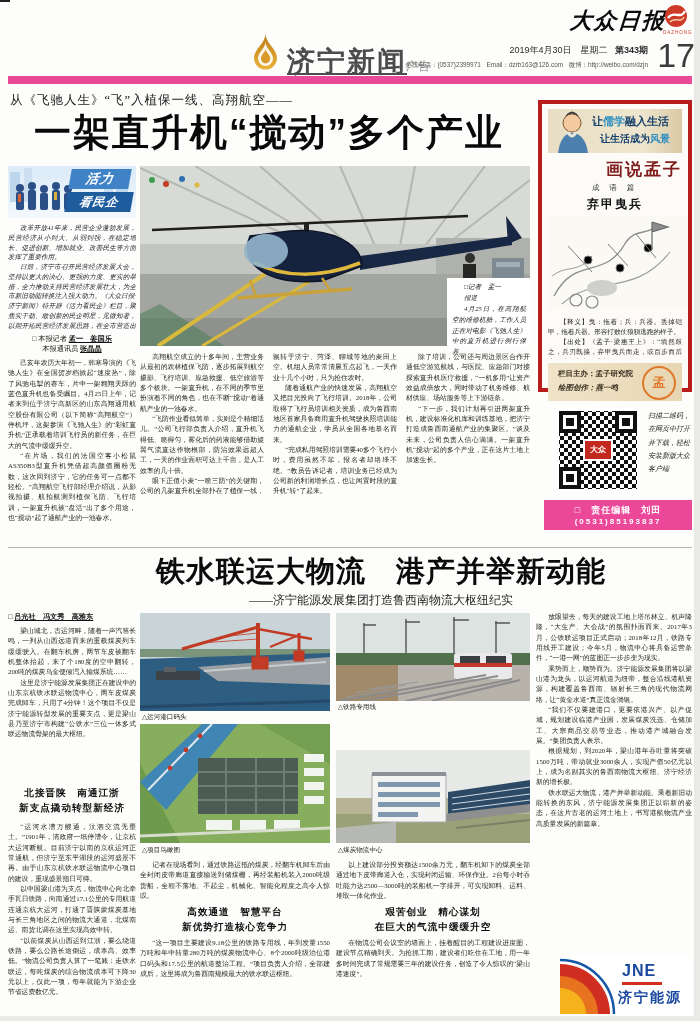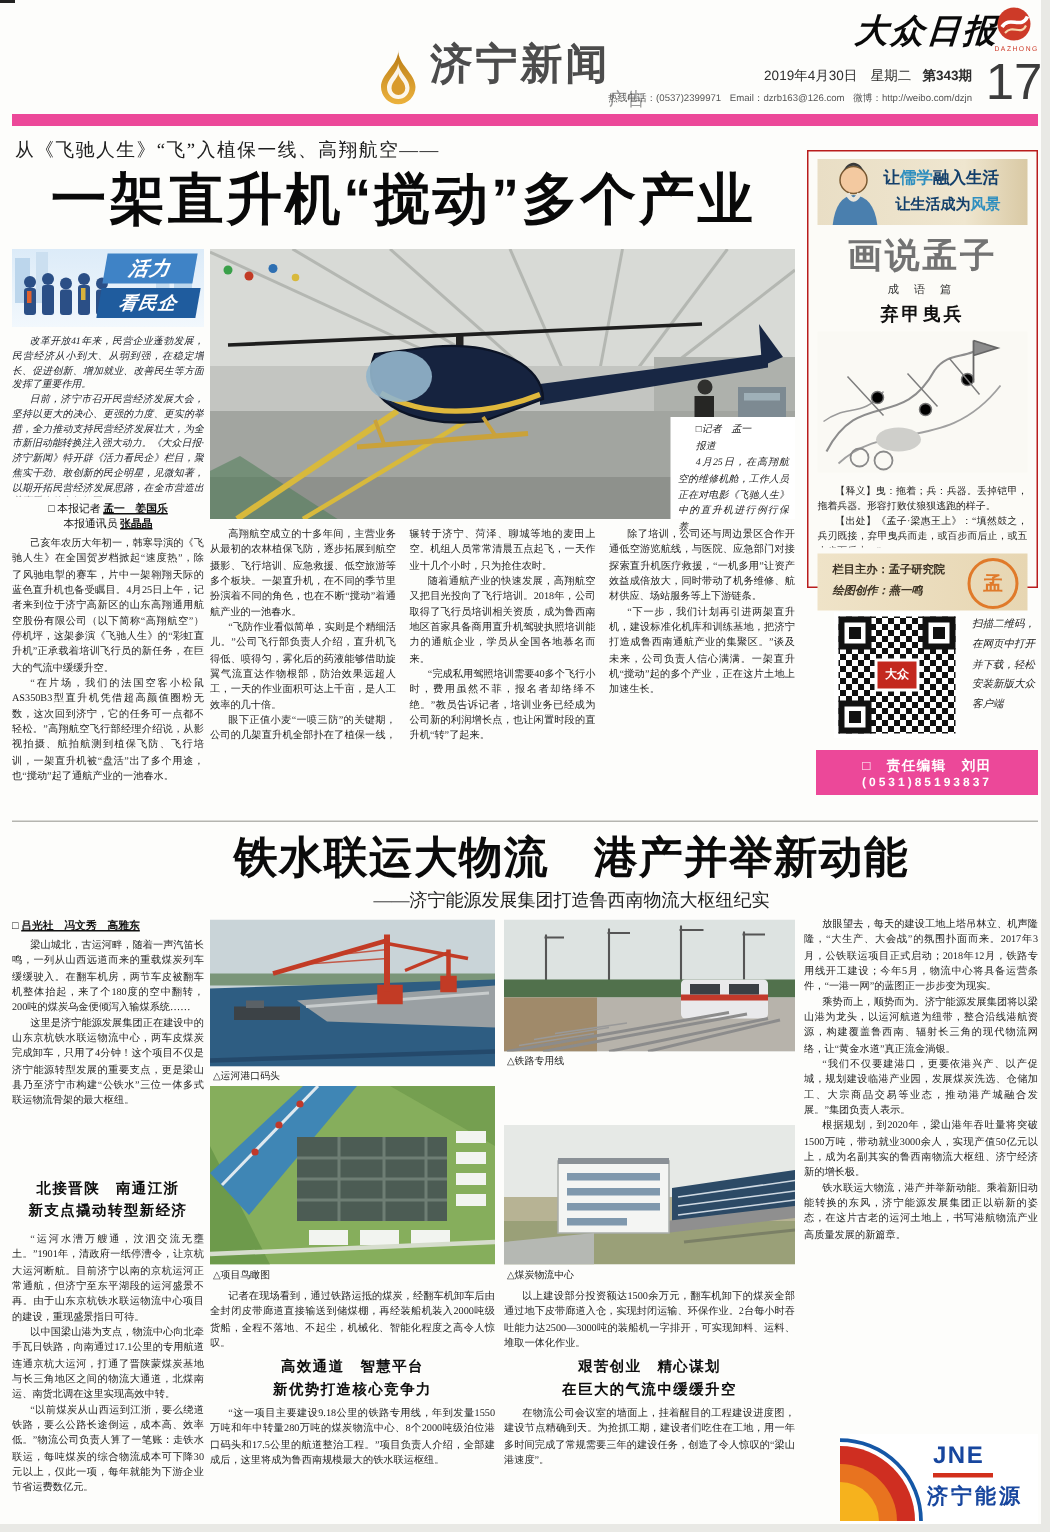--- a/index.html
+++ b/index.html
@@ -36,21 +36,21 @@
         <linearGradient id="gflame" x1="0" y1="0" x2="0" y2="1">
       <stop offset="0" stop-color="#b87a14"></stop>
           <stop offset="1" stop-color="#ecb23d"></stop>
         </linearGradient>
       </defs>
     <path d="M13.5,0 C14,10 2,16 2,25 a11.5,11.5 0 0 0 23,0 C25,16 13,10 13.5,0 Z" fill="url(#gflame)"></path>
     <path d="M13.5,8 C14,15 6,19 6,25.5 a7.5,7.5 0 0 0 15,0 C21,19 13,15 13.5,8 Z" fill="#fff" opacity="0.9"></path>
     <path d="M13.5,15 C14,19 9,21 9,25.8 a4.6,4.6 0 0 0 9.2,0 C18.2,21 13,19 13.5,15 Z" fill="#d99a2b"></path>
   </svg>
 
-  <div class="abs san" style="left:287px;top:24px;font-size:28px;font-weight:bold;color:#4c4c4c;letter-spacing:2px;">济宁新闻</div>
+  <div class="abs san" style="left:287px;top:43px;font-size:28px;font-weight:bold;color:#4c4c4c;letter-spacing:2px;text-decoration:underline;">济宁新闻</div>
   <div class="abs san" style="left:406px;top:58px;font-size:12px;color:#9a9a9a;">广告</div>
 
   <div class="abs ser" style="left:570px;top:6px;font-size:22px;font-weight:900;font-style:italic;letter-spacing:2px;color:#0a0a0a;transform:skewX(-4deg);">大众日报</div>
   <svg class="abs" style="left:663px;top:4px;" width="26" height="30" viewBox="0 0 26 30">
     <circle cx="13" cy="12" r="11" fill="#cd3a28"></circle>
     <path d="M5,14 C10,6 18,16 22,7" stroke="#fff" stroke-width="2.4" fill="none"></path>
     <path d="M7,18 C12,12 18,20 21,13" stroke="#f7d9ae" stroke-width="1.4" fill="none"></path>
   </svg>
   <div class="abs san" style="left:663px;top:30px;font-size:4.5px;color:#cd3a28;letter-spacing:1px;">DAZHONG</div>
 
@@ -165,36 +165,36 @@
   <div class="abs bt cols3" style="left:140px;top:352px;width:390px;height:194px;">
     <p>高翔航空成立的十多年间，主营业务从最初的农林植保飞防，逐步拓展到航空摄影、飞行培训、应急救援、低空旅游等多个板块。一架直升机，在不同的季节里扮演着不同的角色，也在不断“搅动”着通航产业的一池春水。</p>
     <p>“飞防作业看似简单，实则是个精细活儿。”公司飞行部负责人介绍，直升机飞得低、喷得匀，雾化后的药液能够借助旋翼气流直达作物根部，防治效果远超人工，一天的作业面积可达上千亩，是人工效率的几十倍。</p>
     <p>眼下正值小麦“一喷三防”的关键期，公司的几架直升机全部扑在了植保一线，辗转于济宁、菏泽、聊城等地的麦田上空。机组人员常常清晨五点起飞，一天作业十几个小时，只为抢住农时。</p>
     <p>随着通航产业的快速发展，高翔航空又把目光投向了飞行培训。2018年，公司取得了飞行员培训相关资质，成为鲁西南地区首家具备商用直升机驾驶执照培训能力的通航企业，学员从全国各地慕名而来。</p>
     <p>“完成私用驾照培训需要40多个飞行小时，费用虽然不菲，报名者却络绎不绝。”教员告诉记者，培训业务已经成为公司新的利润增长点，也让闲置时段的直升机“转”了起来。</p>
     <p>除了培训，公司还与周边景区合作开通低空游览航线，与医院、应急部门对接探索直升机医疗救援，“一机多用”让资产效益成倍放大，同时带动了机务维修、航材供应、场站服务等上下游链条。</p>
     <p>“下一步，我们计划再引进两架直升机，建设标准化机库和训练基地，把济宁打造成鲁西南通航产业的集聚区。”谈及未来，公司负责人信心满满。一架直升机“搅动”起的多个产业，正在这片土地上加速生长。</p>
   </div>
 
-  <div class="abs" style="left:538px;top:100px;width:154px;height:292px;border:1px solid #b91c1c;background:#fcfbf7;box-sizing:border-box;padding:5px 6px;">
+  <div class="abs" style="left:538px;top:100px;width:154px;height:292px;border:4px solid #b91c1c;background:#fcfbf7;box-sizing:border-box;padding:5px 6px;">
     <div style="position:relative;height:44px;background:linear-gradient(90deg,#e9dec5,#efe6cf 70%,#d9c9a4);overflow:hidden;">
       <svg width="42" height="44" viewBox="0 0 42 44" style="position:absolute;left:2px;top:1px;">
         <circle cx="22" cy="13" r="9" fill="#f3c9a0" stroke="#7a5a33" stroke-width="1"></circle>
         <path d="M15,7 Q22,0 29,7 L27,4 Q22,-1 17,4 Z" fill="#3a3a3a"></path>
         <path d="M8,44 Q10,24 22,23 Q36,24 38,44 Z" fill="#4a7fae"></path>
         <path d="M18,22 Q22,30 26,22" stroke="#e8e4da" stroke-width="3" fill="none"></path>
       </svg>
       <div class="san" style="position:absolute;left:44px;top:5px;font-size:11px;font-weight:900;color:#14406b;">
         <span>让</span><span style="color:#2f8fbf;">儒学</span><span>融入生活</span>
       </div>
       <div class="san" style="position:absolute;left:52px;top:23px;font-size:10px;font-weight:900;color:#14406b;">
         <span>让生活成为</span><span style="color:#2f8fbf;">风景</span>
       </div>
     </div>
-    <div class="ser" style="text-align:center;font-size:23px;font-weight:900;margin-top:5px;color:#737373;letter-spacing:2px;">画说孟子</div>
+    <div class="ser" style="text-align:right;font-size:17px;font-weight:900;margin-top:5px;color:#7f1d1d;letter-spacing:2px;">画说孟子</div>
     <div class="ser" style="text-align:center;font-size:7.5px;color:#333;letter-spacing:4px;margin-top:2px;">成 语 篇</div>
     <div class="ser" style="text-align:center;font-size:12px;font-weight:bold;margin-top:3px;color:#101010;letter-spacing:2px;">弃甲曳兵</div>
     <svg width="140" height="94" viewBox="0 0 140 94" style="margin-top:3px;background:#faf9f4;">
       <path d="M6,80 C28,38 56,66 78,26 C88,12 100,20 112,8" stroke="#8d8d8d" stroke-width="1.4" fill="none"></path>
       <path d="M14,88 C46,58 86,82 122,36" stroke="#a0a0a0" stroke-width="1.2" fill="none"></path>
       <path d="M4,60 C20,48 30,58 44,40" stroke="#9a9a9a" stroke-width="1" fill="none"></path>
       <ellipse cx="54" cy="72" rx="15" ry="8" fill="#cfcfcb"></ellipse>
       <circle cx="40" cy="44" r="4" fill="#ececе8" stroke="#777" stroke-width="1"></circle>
       <circle cx="72" cy="52" r="4" fill="#ececе8" stroke="#777" stroke-width="1"></circle>
       <circle cx="100" cy="32" r="4" fill="#ececе8" stroke="#777" stroke-width="1"></circle>

